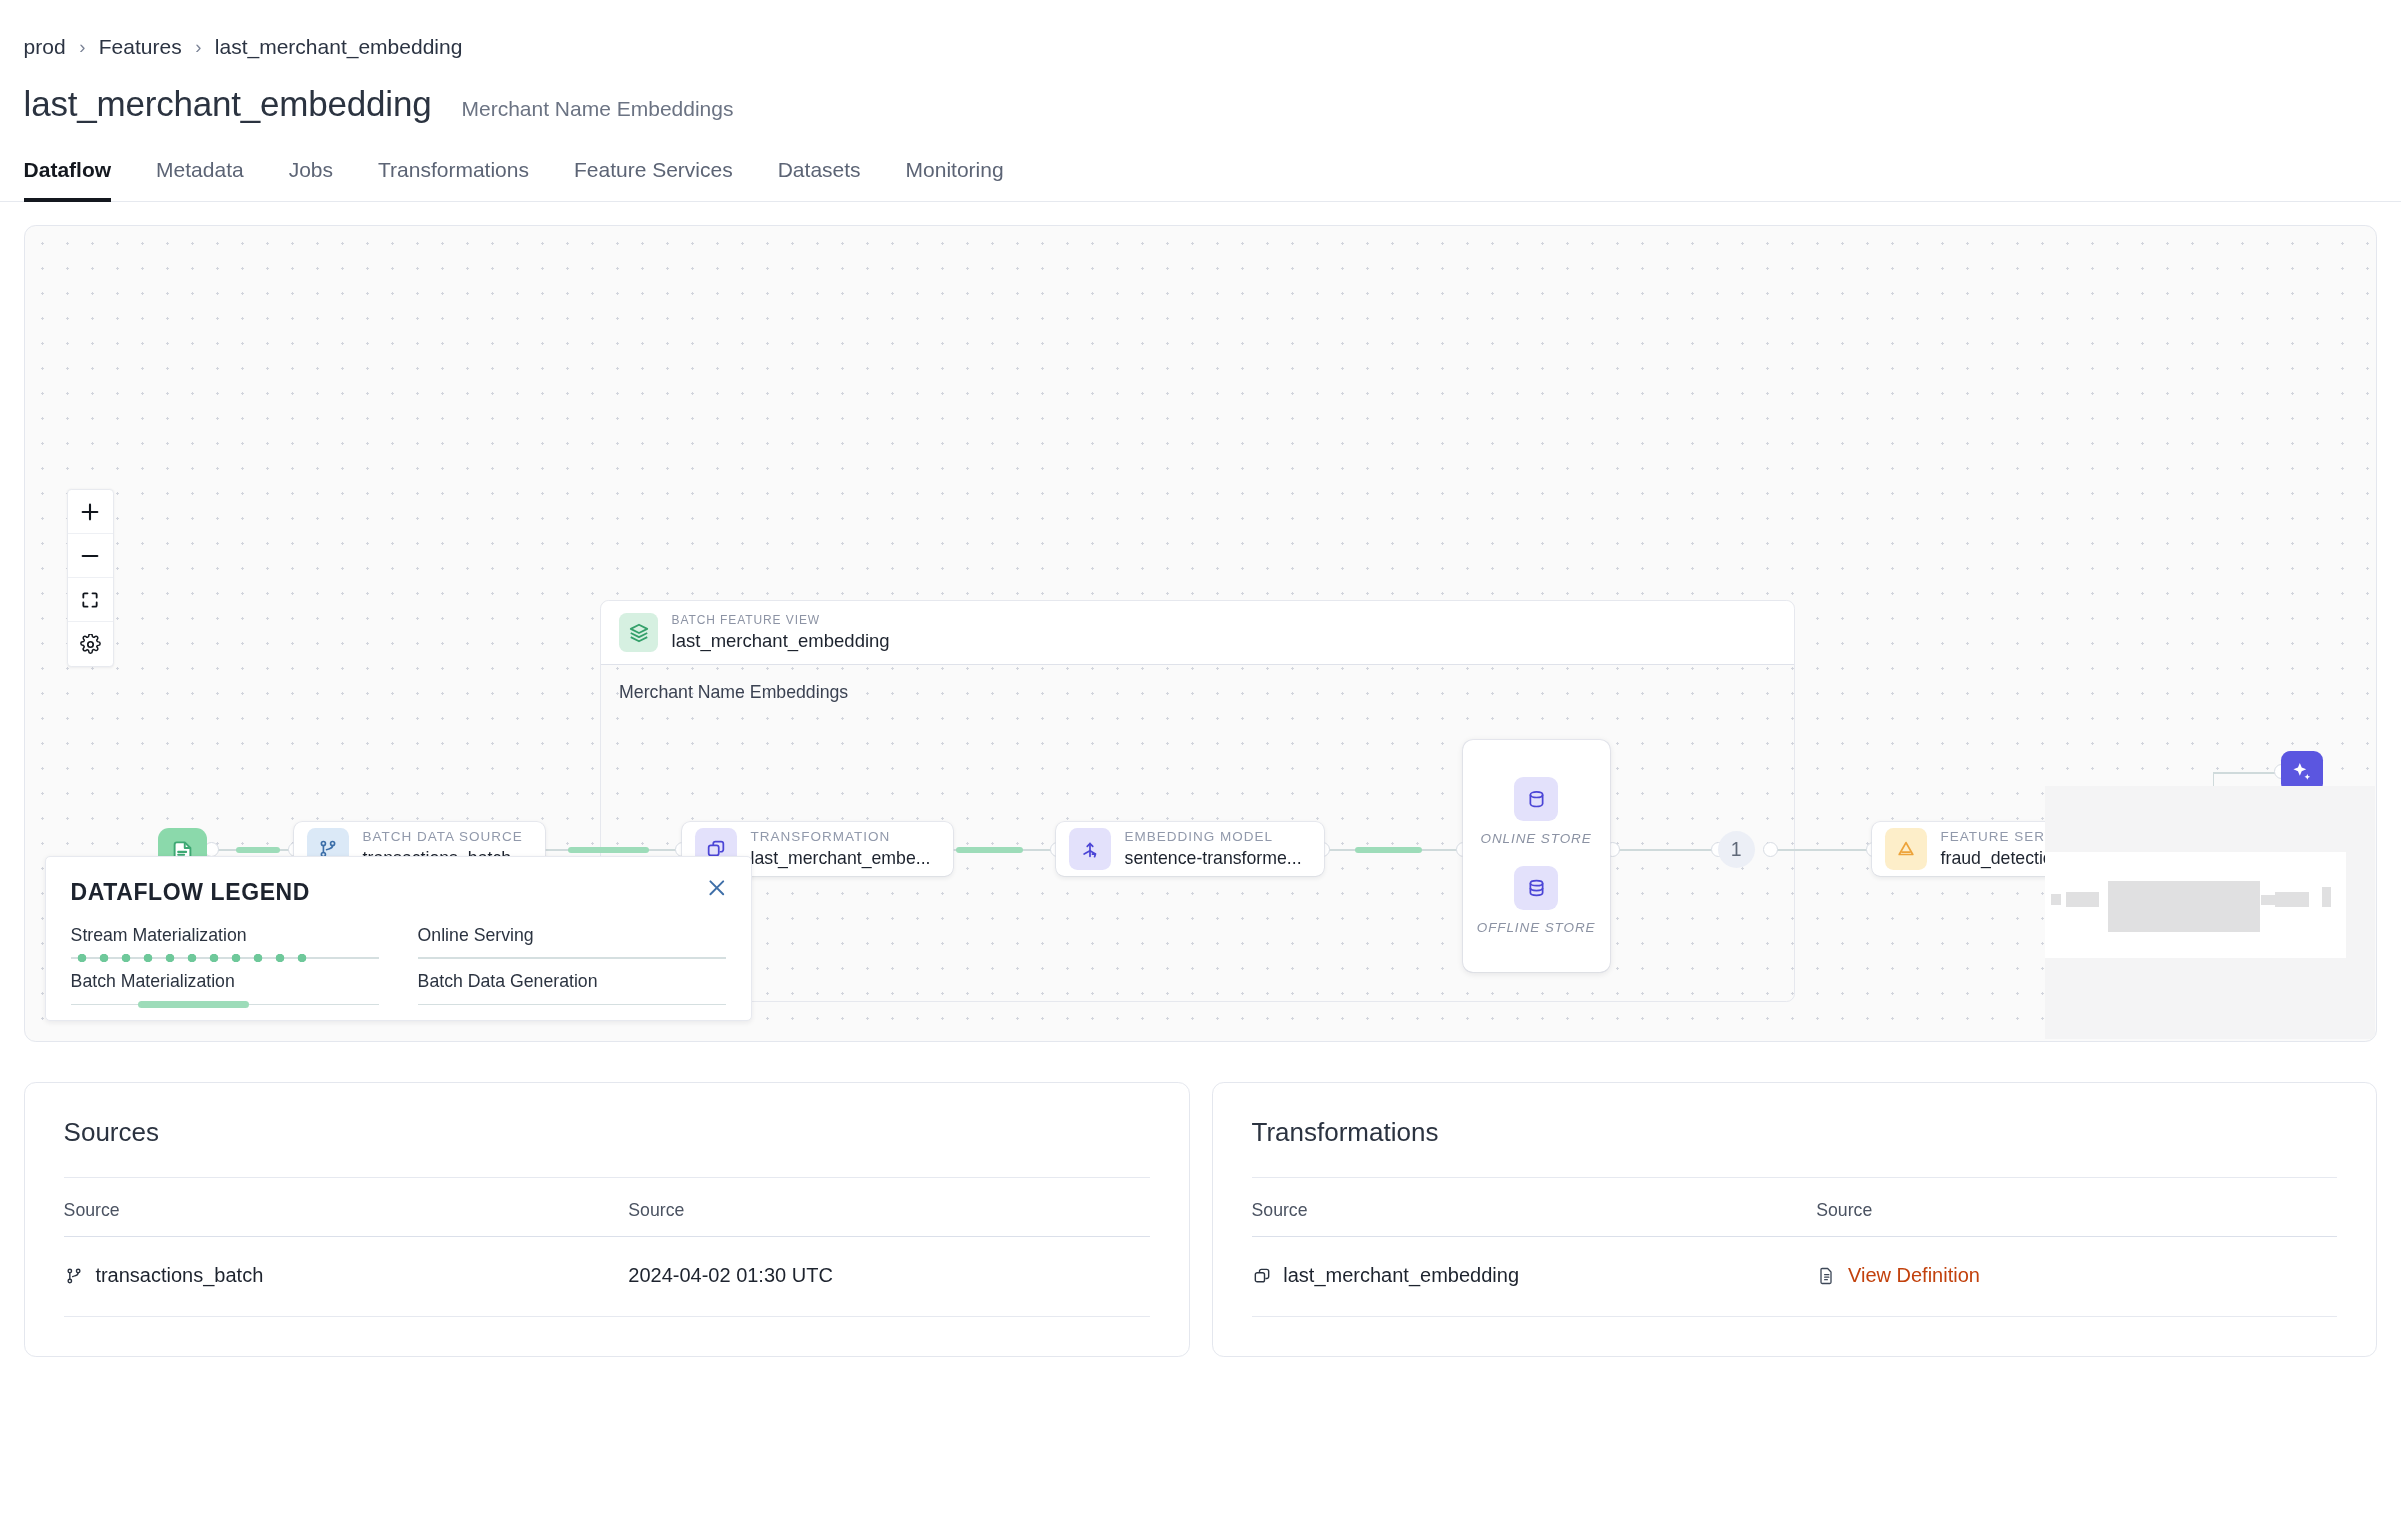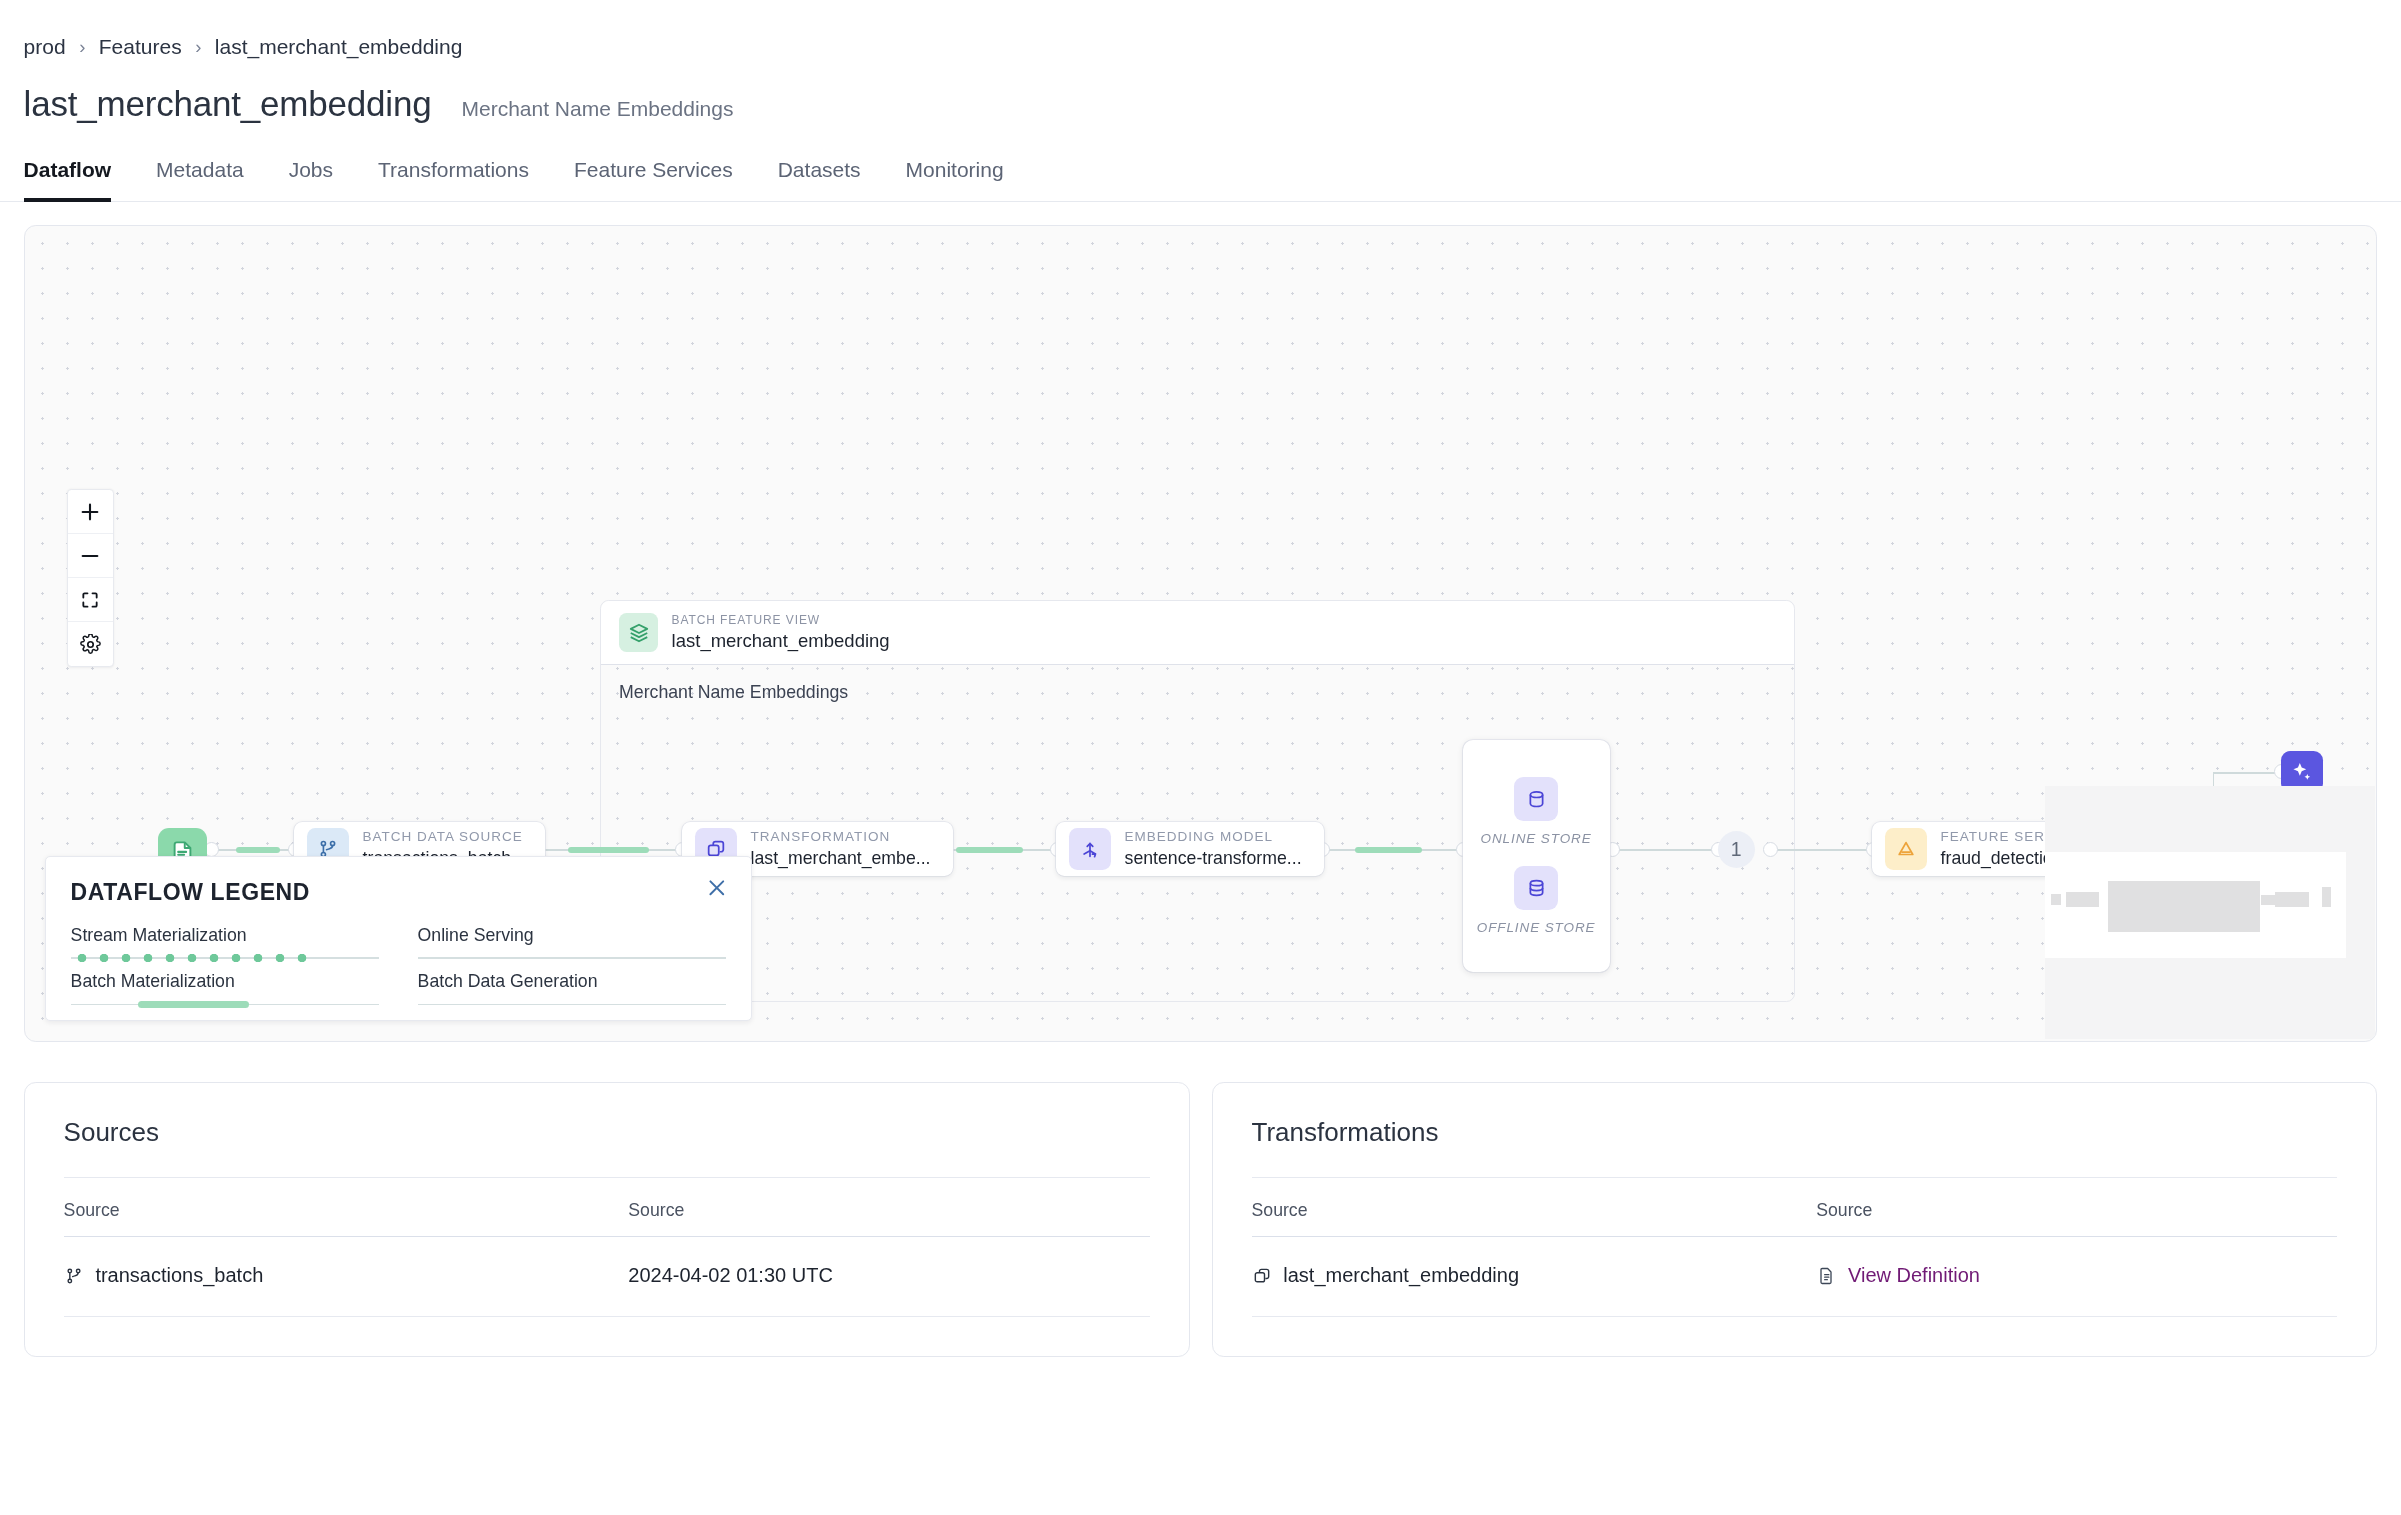--- a/index.html
+++ b/index.html
@@ -239,21 +239,21 @@
     border-top: 0.8px solid #e6e9f0;
     border-bottom: 1.7px solid #dbe0ea;
   }
   .tbl tbody td {
     font-size: 20px; color: #1d232e;
     padding: 27px 0 29px 0;
     border-bottom: 0.8px solid #e6e9f0;
   }
   .cell-flex { display: flex; align-items: center; gap: 11.8px; }
   .tbl td.col2, .tbl th.col2 { width: 48%; }
-  .link-blue { color: #701a75; }
+  .link-blue { color: #c2410c; }
 </style>
 </head>
 <body>
 
 <div class="breadcrumb">
   <span class="crumb link">prod</span>
   <span class="crumb-sep">›</span>
   <span class="crumb link">Features</span>
   <span class="crumb-sep">›</span>
   <span class="crumb">last_merchant_embedding</span>

